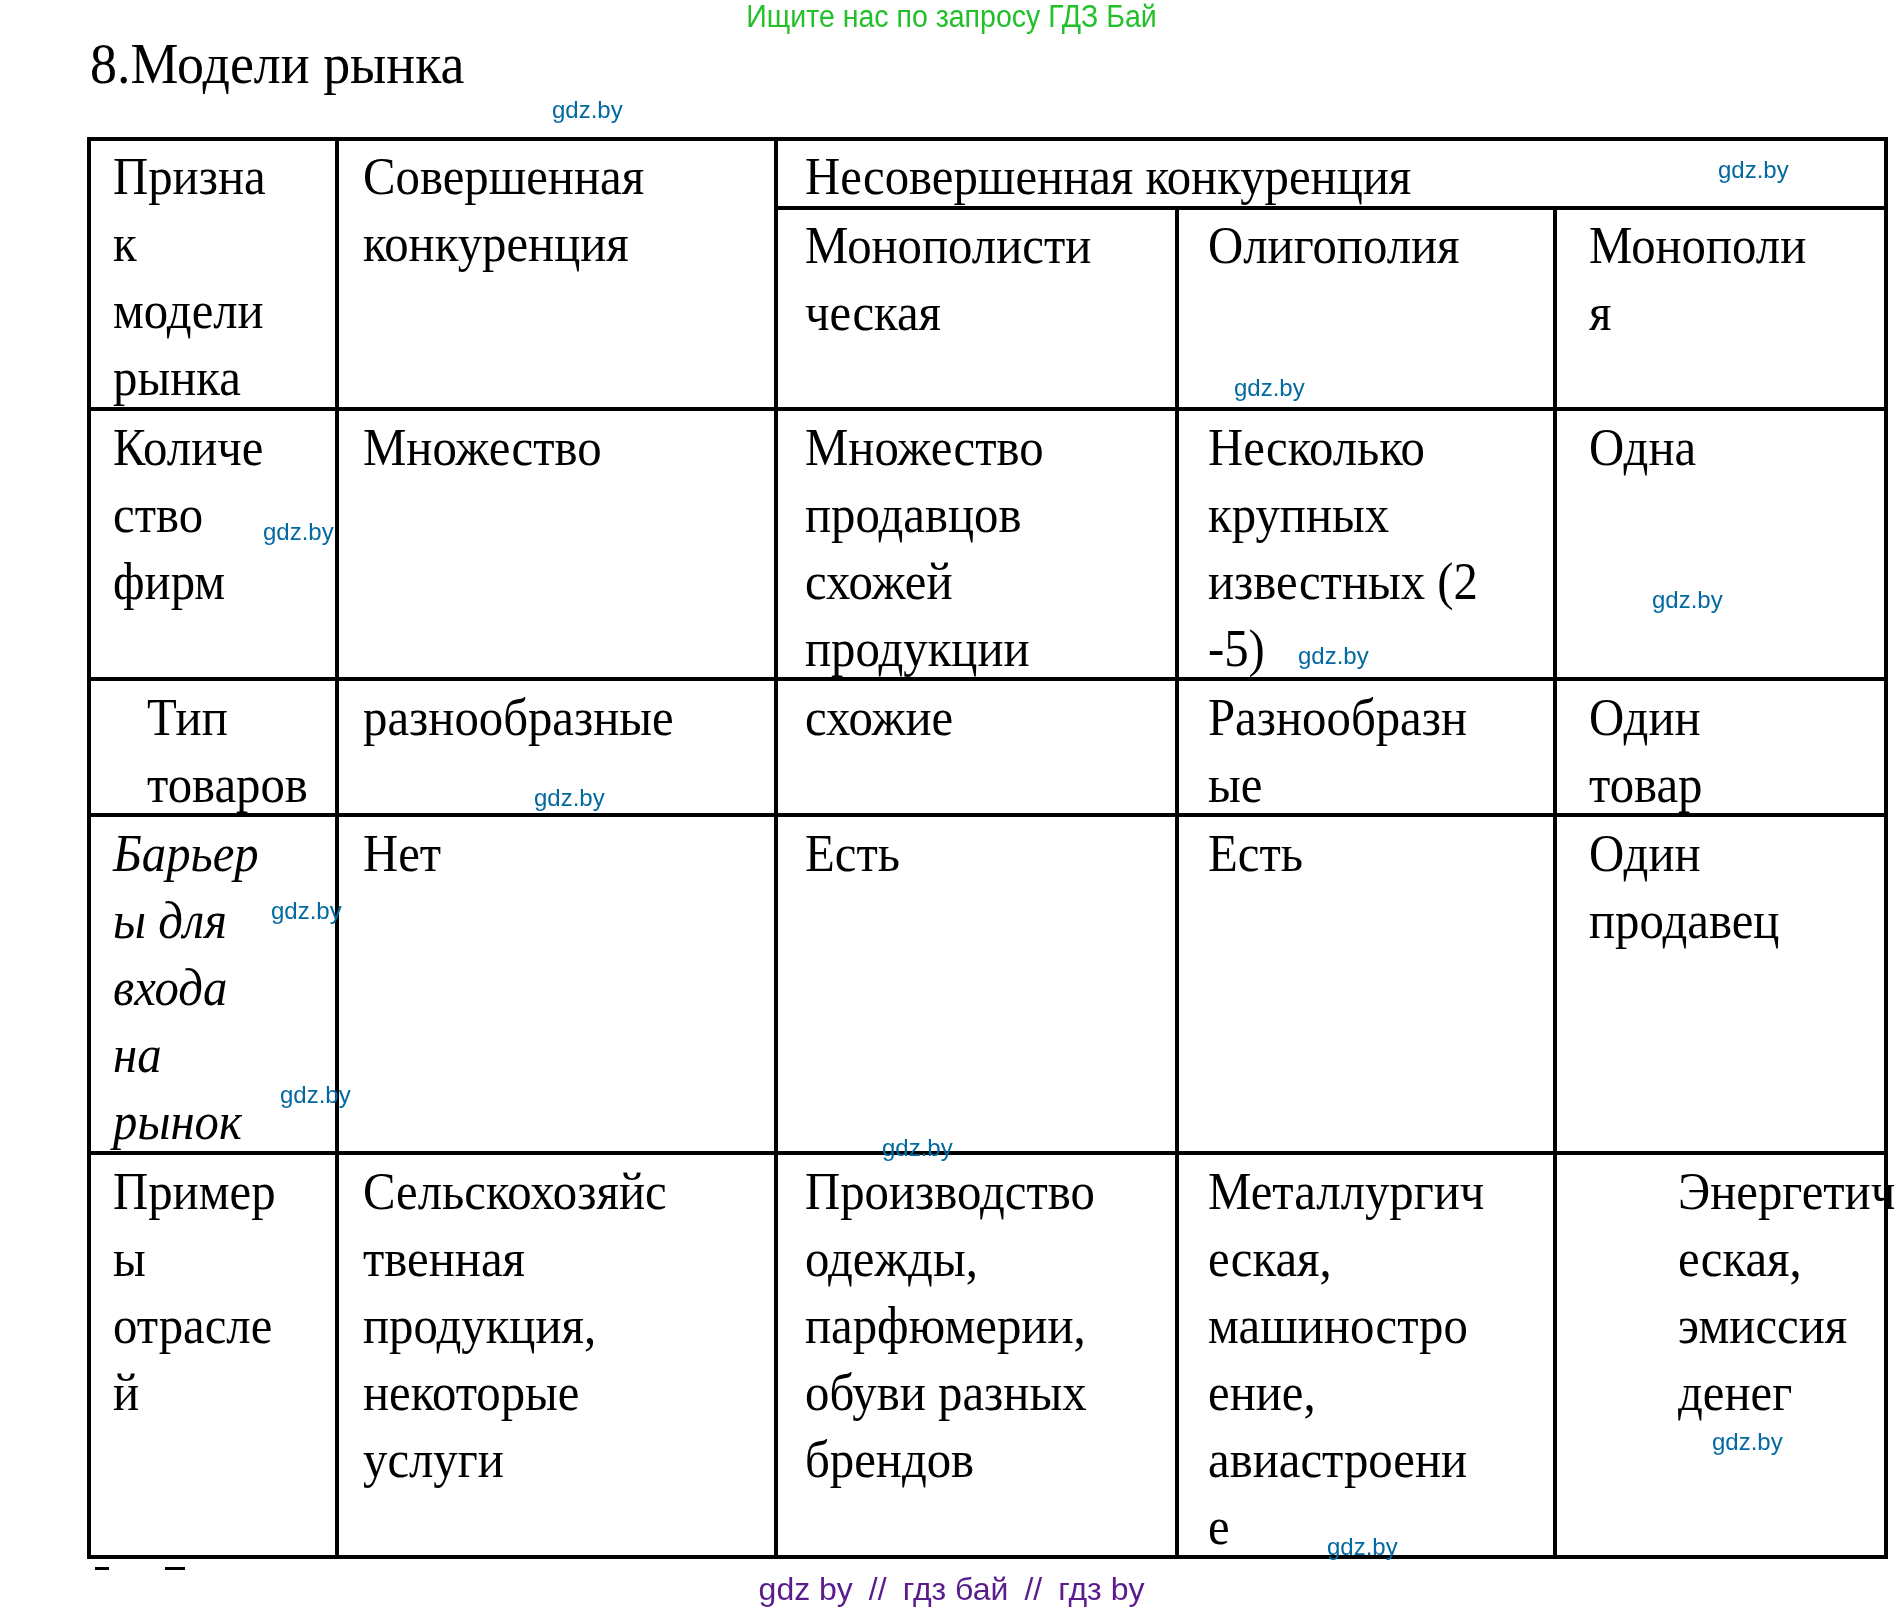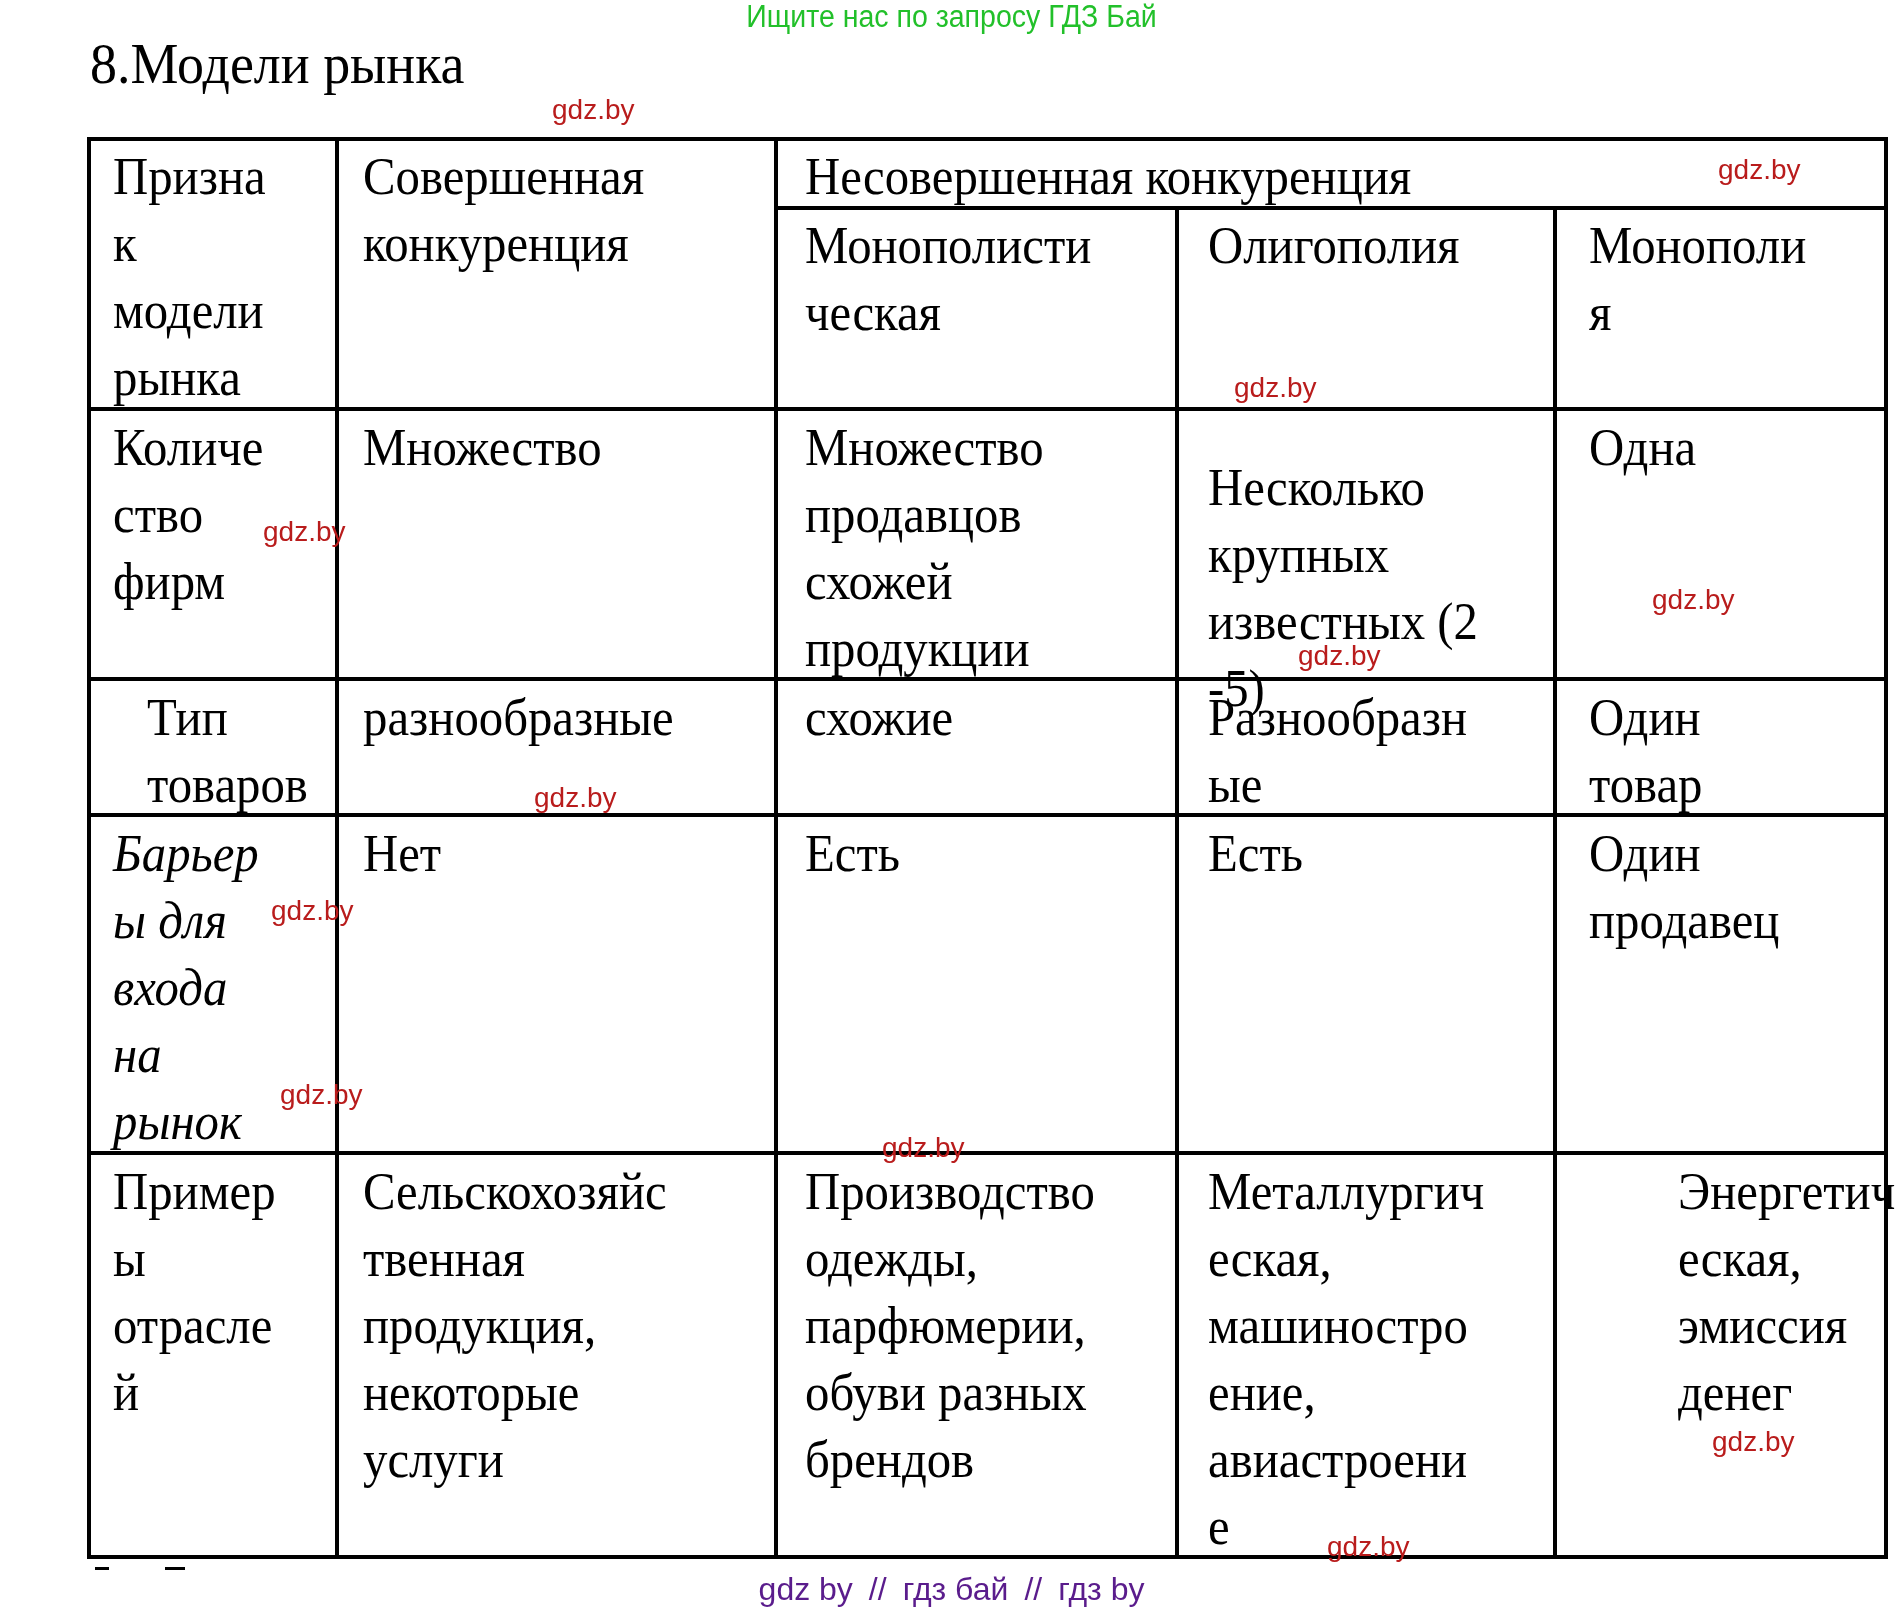--- a/index.html
+++ b/index.html
@@ -19,22 +19,22 @@
   .hline, .vline { position:absolute; background:#000; }
   .hline { height:4px; }
   .vline { width:4px; }
   .cell {
     position:absolute;
     font-family:"Liberation Serif", serif; font-size:53px; line-height:67px; color:#000;
     white-space:nowrap;
   }
   .cell .ln { display:block; transform-origin:left top; transform:scaleX(0.92); }
   .wm {
-    position:absolute; font-family:"Liberation Sans", sans-serif; font-size:28px;
-    line-height:30px; color:#b91c1c; white-space:nowrap;
+    position:absolute; font-family:"Liberation Sans", sans-serif; font-size:24px;
+    line-height:30px; color:#0369a1; white-space:nowrap;
   }
   .footer {
     position:absolute; left:0; width:1903px; top:1572px; text-align:center;
     font-family:"Liberation Sans", sans-serif; font-size:32px; line-height:34px; color:#5a1c8c;
   }
   .footer span { margin:0 8px; }
   .cutoff { position:absolute; background:#000; height:3px; }
 </style>
 </head>
 <body>
@@ -94,21 +94,21 @@
     </div>
     <div class="cell" style="left:363px; top:414px;">
       <span class="ln">Множество</span>
     </div>
     <div class="cell" style="left:805px; top:414px;">
       <span class="ln">Множество</span>
       <span class="ln">продавцов</span>
       <span class="ln">схожей</span>
       <span class="ln">продукции</span>
     </div>
-    <div class="cell" style="left:1208px; top:414px;margin-top:40px;">
+    <div class="cell" style="left:1208px; top:414px;">
       <span class="ln">Несколько</span>
       <span class="ln">крупных</span>
       <span class="ln">известных (2</span>
       <span class="ln">-5)</span>
     </div>
     <div class="cell" style="left:1589px; top:414px;">
       <span class="ln">Одна</span>
     </div>
 
     <div class="cell" style="left:113px; top:684px;margin-left:34px;">

